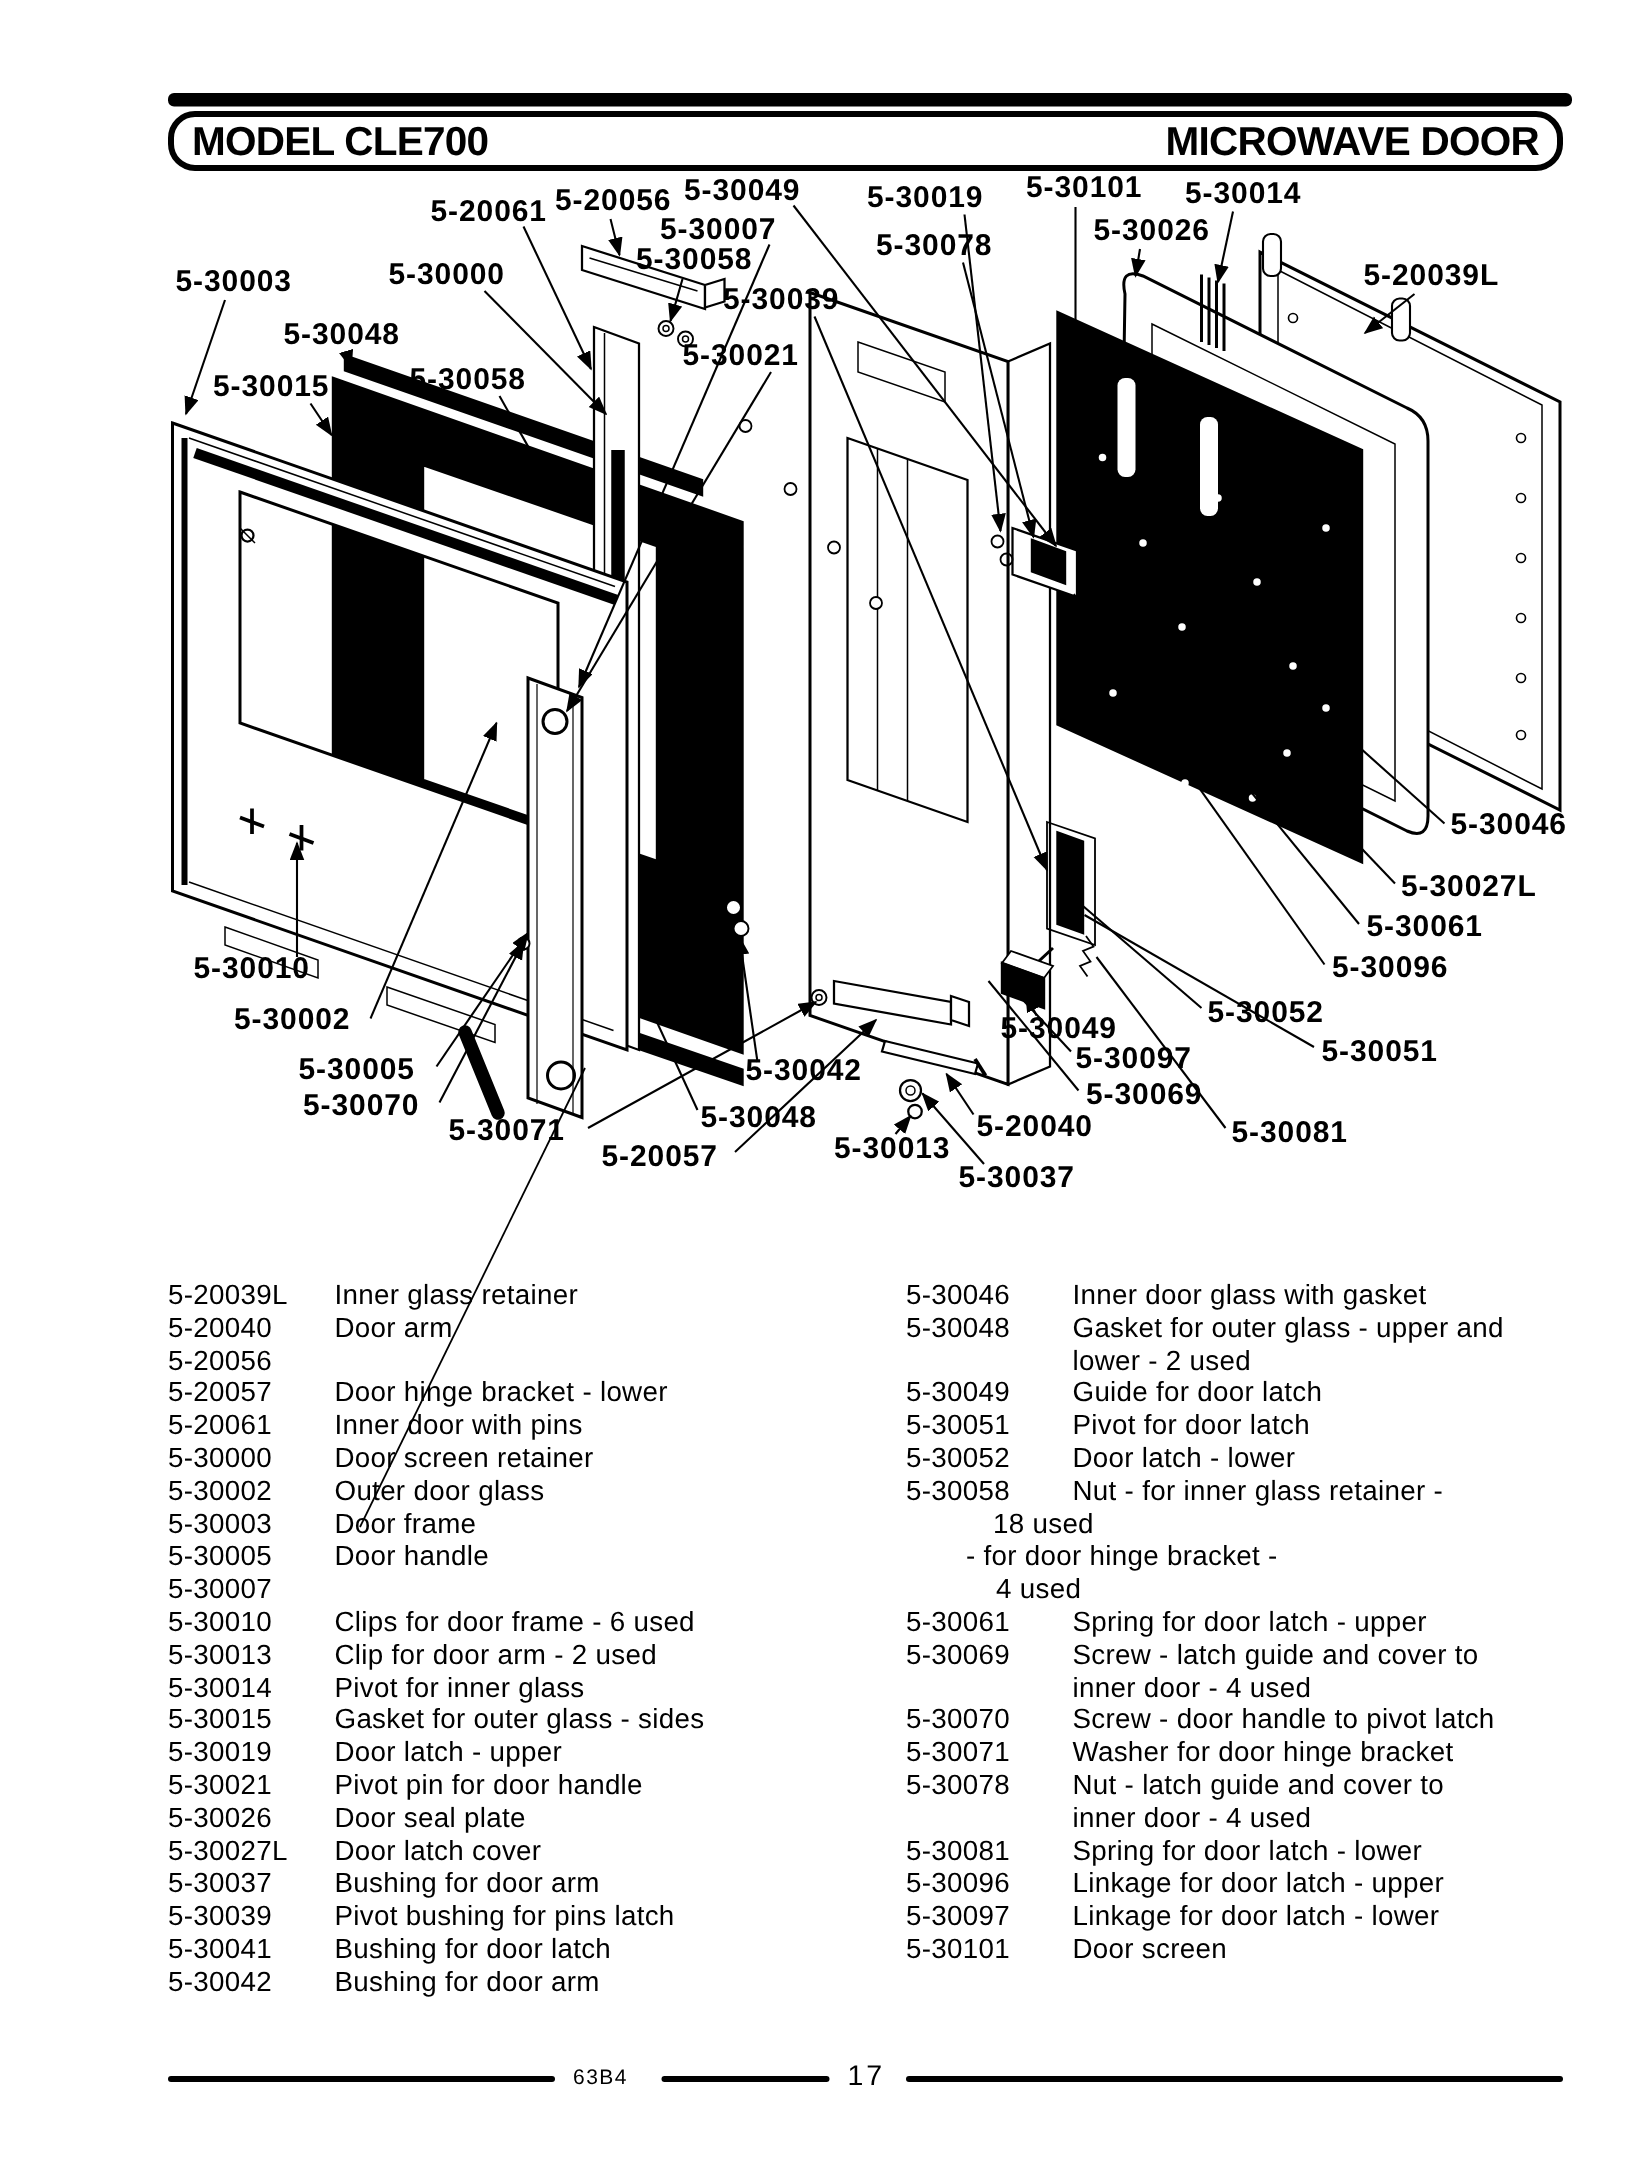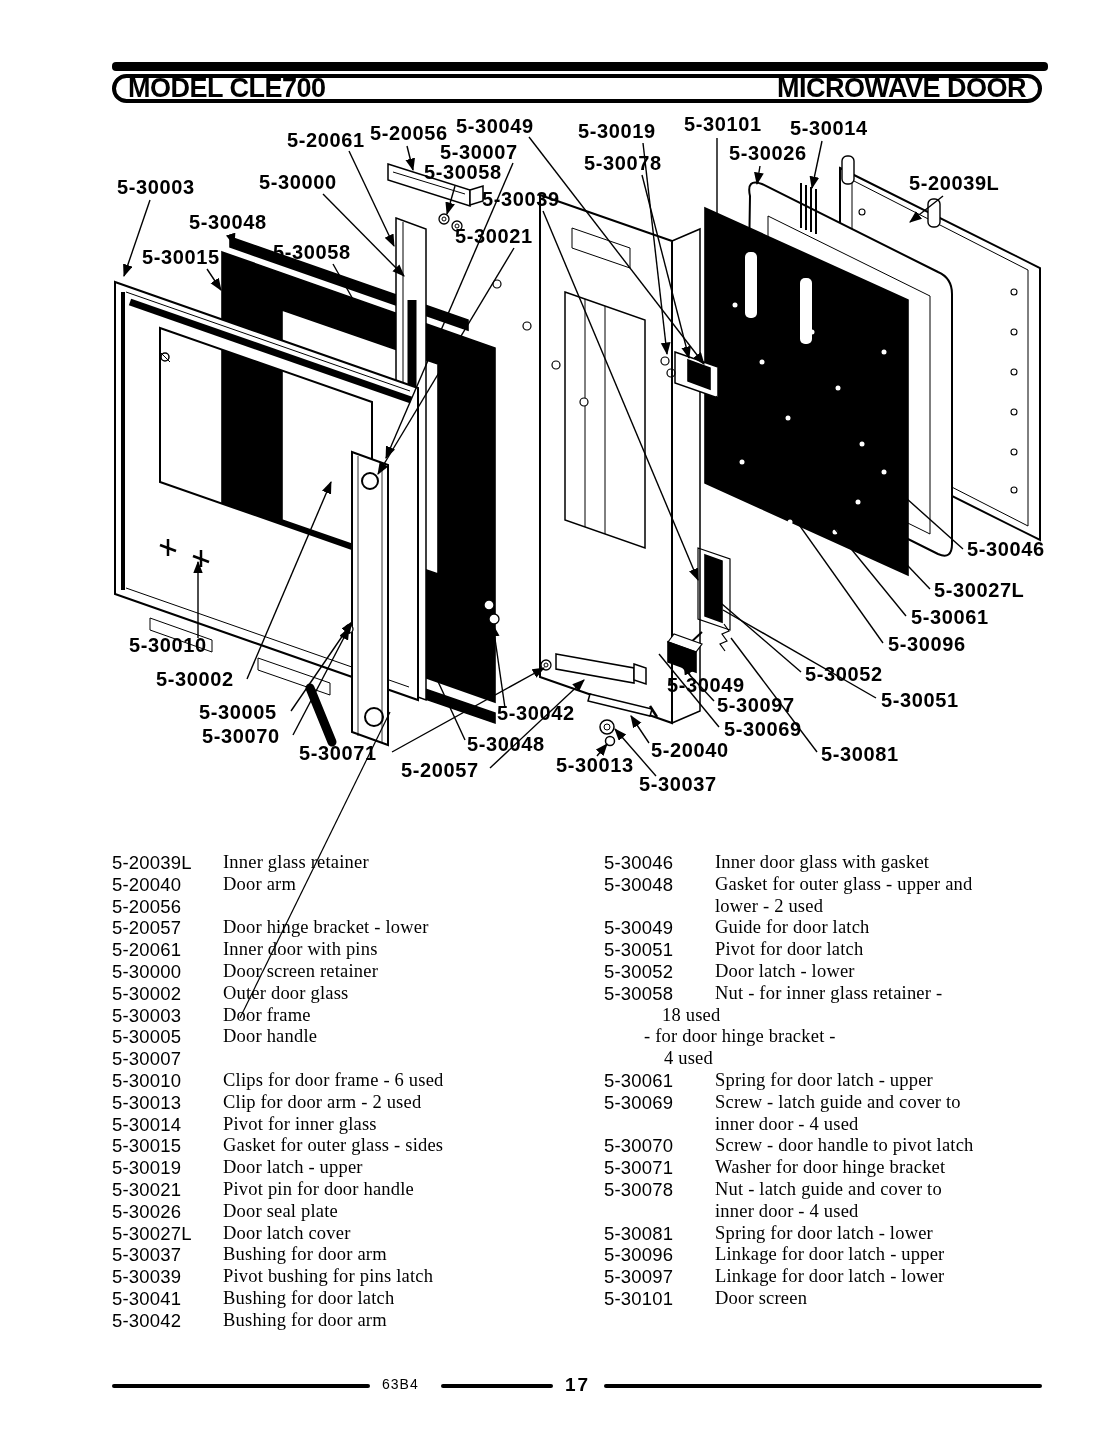--- a/index.html
+++ b/index.html
@@ -3,40 +3,40 @@
 <meta charset="utf-8">
 <style>
   html,body{margin:0;padding:0;}
   body{
     width:1100px;height:1440px;position:relative;background:#fff;
     font-family:"Liberation Sans",sans-serif;color:#000;overflow:hidden;
   }
   
   .topbar{position:absolute;left:112px;top:62px;width:936px;height:9px;background:#000;border-radius:4px;}
   .titlebox{
-    position:absolute;left:112px;top:74px;width:930px;height:29px;box-sizing:border-box;
+    position:absolute;left:112px;top:74px;width:930px;height:40px;box-sizing:border-box;
     border:4px solid #000;border-radius:18px;display:flex;justify-content:space-between;
     align-items:center;padding:0 12px;background:#fff;
   }
   .model,.doctitle{font-size:27px;font-weight:bold;letter-spacing:-0.5px;white-space:nowrap;}
   
   .pcol{position:absolute;top:852px;font-size:18.5px;line-height:21.8px;letter-spacing:0.2px;}
   .pcol-left{left:112px;width:486px;}
   .pcol-right{left:604px;width:452px;}
   .prow{display:flex;align-items:flex-start;}
   .pnum{flex:0 0 111px;white-space:nowrap;}
-  .pdesc{flex:1;display:block;font-family:Liberation Serif, serif;}
+  .pdesc{flex:1;display:block;}
   .pline{white-space:nowrap;}
   
   .fseg{position:absolute;top:1384px;height:3.5px;background:#000;border-radius:2px;}
   .fseg1{left:112px;width:258px;}
   .fseg2{left:441px;width:112px;}
   .fseg3{left:604px;width:438px;}
   .fcode{position:absolute;left:382px;top:1376px;font-size:14px;letter-spacing:1px;}
-  .fpage{position:absolute;left:565px;top:1374px;font-size:19px;font-weight:bold;letter-spacing:2px;}
+  .fpage{position:absolute;left:565px;top:1374px;font-size:19px;font-weight:normal;letter-spacing:2px;}
   
   svg.diagram{position:absolute;left:0;top:0;}
   .callout{font-family:"Liberation Sans",sans-serif;font-size:20px;font-weight:bold;letter-spacing:0.6px;fill:#000;}
   .leader{stroke:#000;stroke-width:1.4;fill:none;}
 </style>
 </head>
 <body>
 
 <div class="topbar"></div>
 <div class="titlebox">

